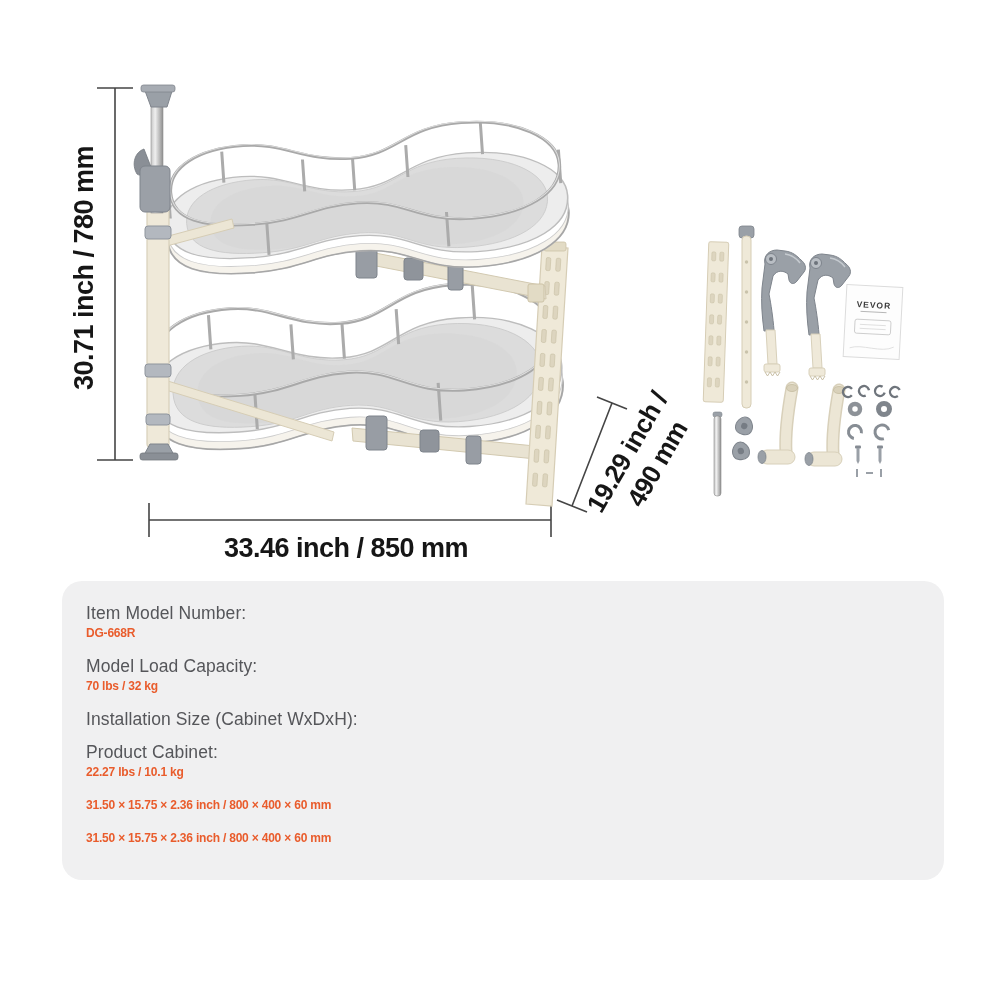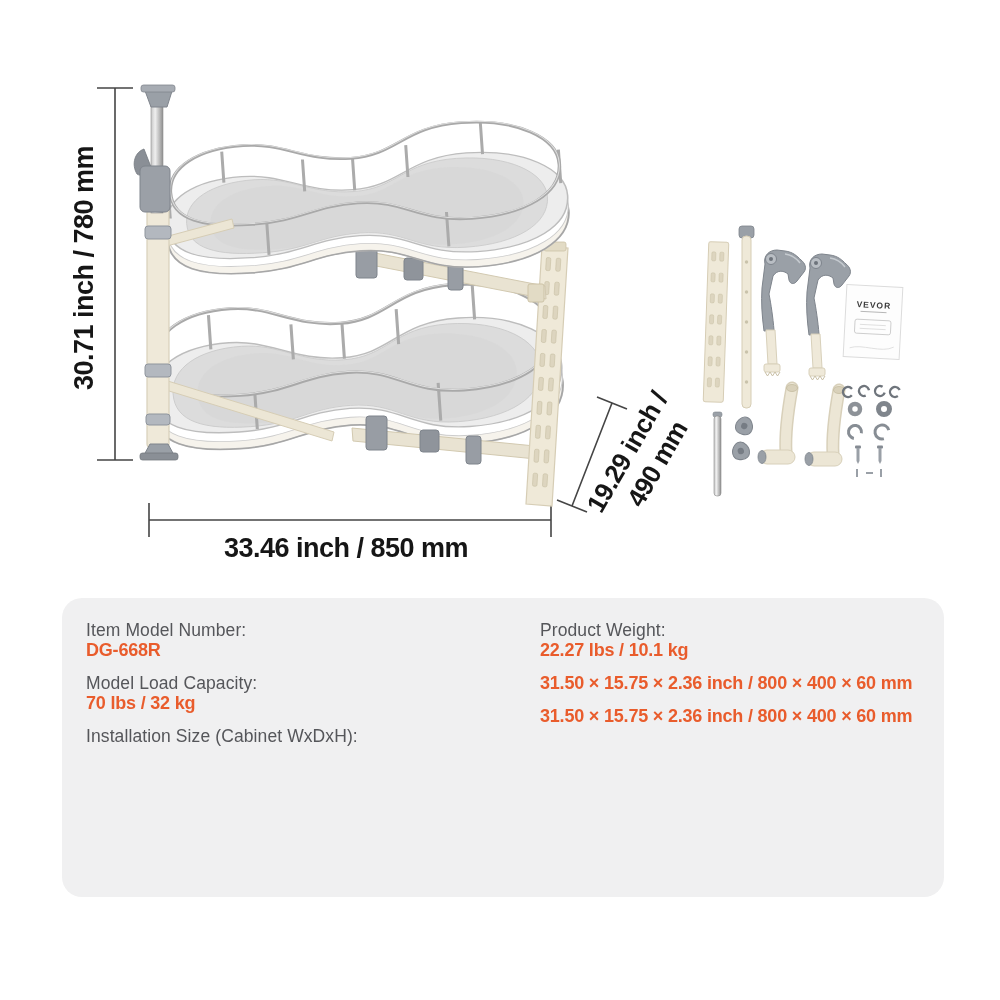--- a/index.html
+++ b/index.html
@@ -6,34 +6,34 @@
   .canvas{
     position:relative;width:1000px;height:1000px;background:#ffffff;overflow:hidden;
     font-family:"Liberation Sans", sans-serif;
   }
   .diagram-svg{position:absolute;left:0;top:0;}
   .dim-text{
     font-family:"Liberation Sans", sans-serif;
     font-weight:bold;fill:#161616;letter-spacing:-0.5px;
   }
   .spec-card{
-    position:absolute;left:62px;top:598px;width:882px;height:299px;
+    position:absolute;left:62px;top:581px;width:882px;height:299px;
     background:var(--card,#f0f0f1);border-radius:20px;
-    display:flex;box-sizing:border-box;padding:22px 0 0 24px;
+    display:flex;box-sizing:border-box;padding:22px 0 0 24px;flex-direction:column;
   }
   .spec-col{display:flex;flex-direction:column;}
   .spec-col.left{width:454px;flex:none;}
   .spec-col.right{flex:1;}
   .spec-item{margin-bottom:13px;}
   .spec-label{
     font-size:17.5px;line-height:20px;color:var(--label,#55565a);
     letter-spacing:0.1px;
   }
   .spec-value{
-    font-size:18px;line-height:20px;font-weight:bold;
+    font-size:12px;line-height:20px;font-weight:bold;
     color:var(--accent,#e95c2c);letter-spacing:-0.2px;
   }
 </style>
 </head>
 <body>
 
 <div class="canvas">
 
   <svg class="diagram-svg" width="1000" height="600" viewBox="0 0 1000 600">
     <defs>
@@ -258,21 +258,21 @@
       <div class="spec-item">
         <div class="spec-label">Model Load Capacity:</div>
         <div class="spec-value">70 lbs / 32 kg</div>
       </div>
       <div class="spec-item">
         <div class="spec-label">Installation Size (Cabinet WxDxH):</div>
       </div>
     </div>
     <div class="spec-col right">
       <div class="spec-item">
-        <div class="spec-label">Product Weight:</div>
+        <div class="spec-label">Product Cabinet:</div>
         <div class="spec-value">22.27 lbs / 10.1 kg</div>
       </div>
       <div class="spec-item">
         <div class="spec-value">31.50 × 15.75 × 2.36 inch / 800 × 400 × 60 mm</div>
       </div>
       <div class="spec-item">
         <div class="spec-value">31.50 × 15.75 × 2.36 inch / 800 × 400 × 60 mm</div>
       </div>
     </div>
   </div>

